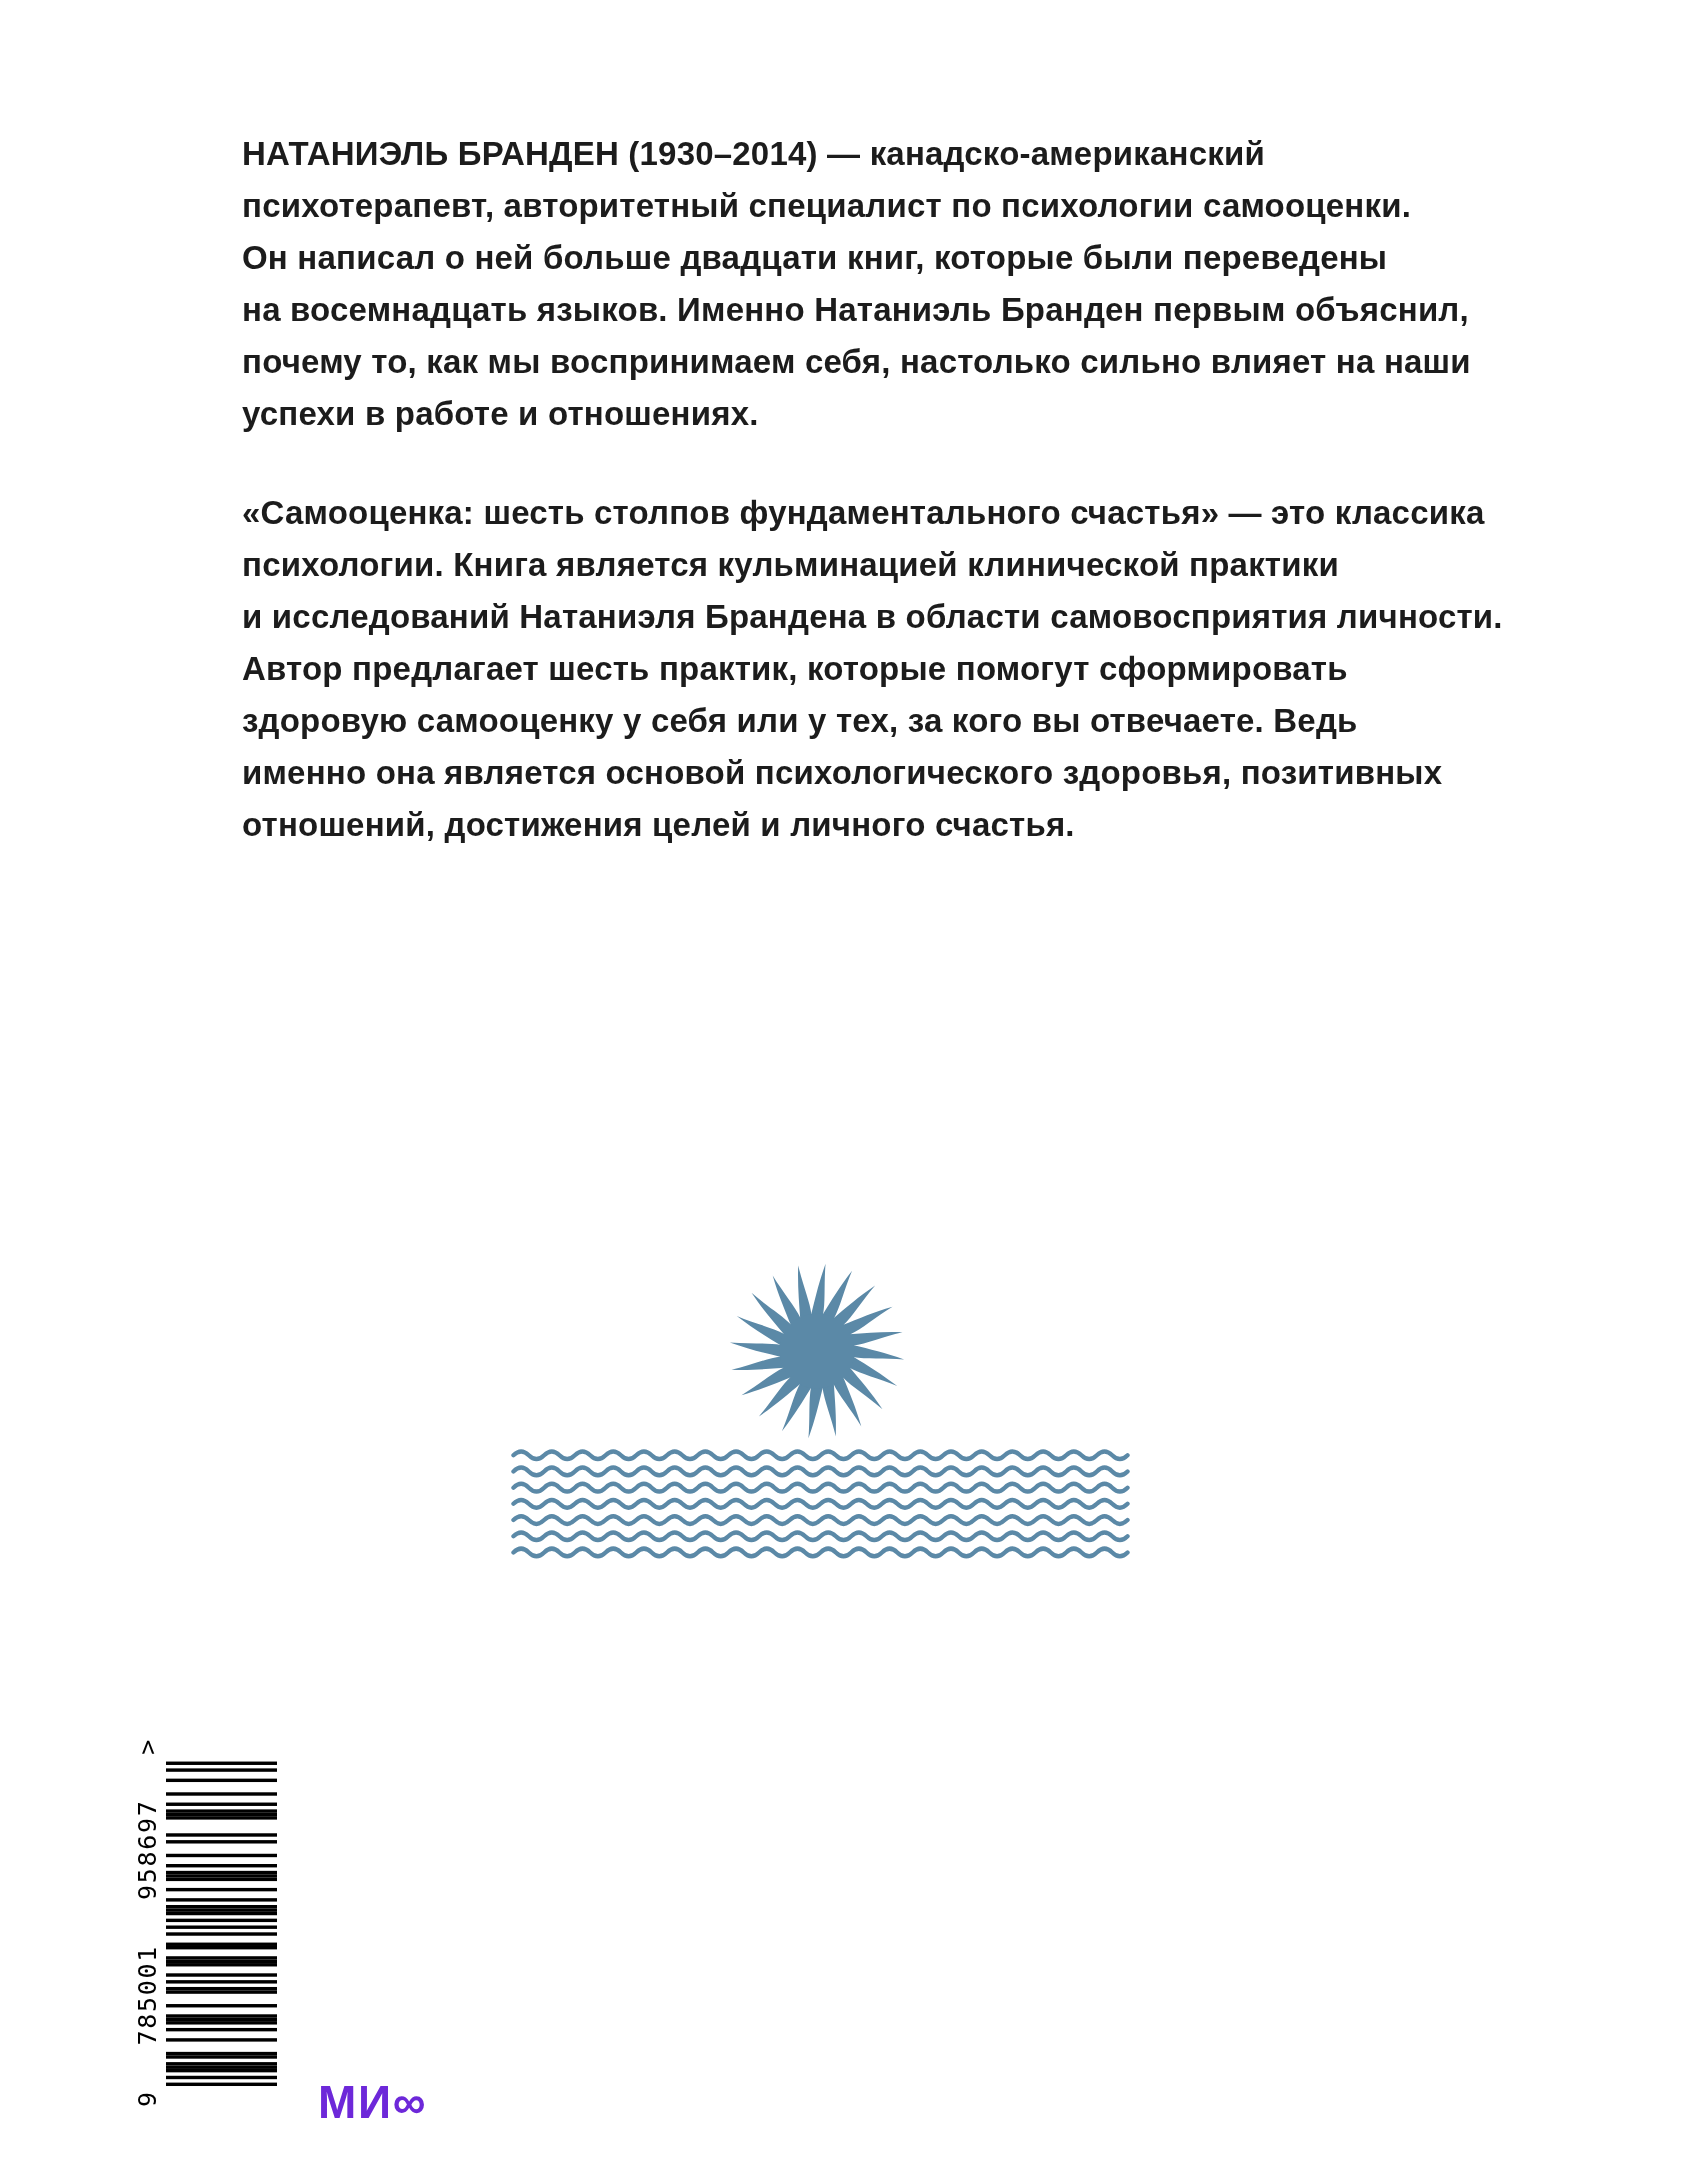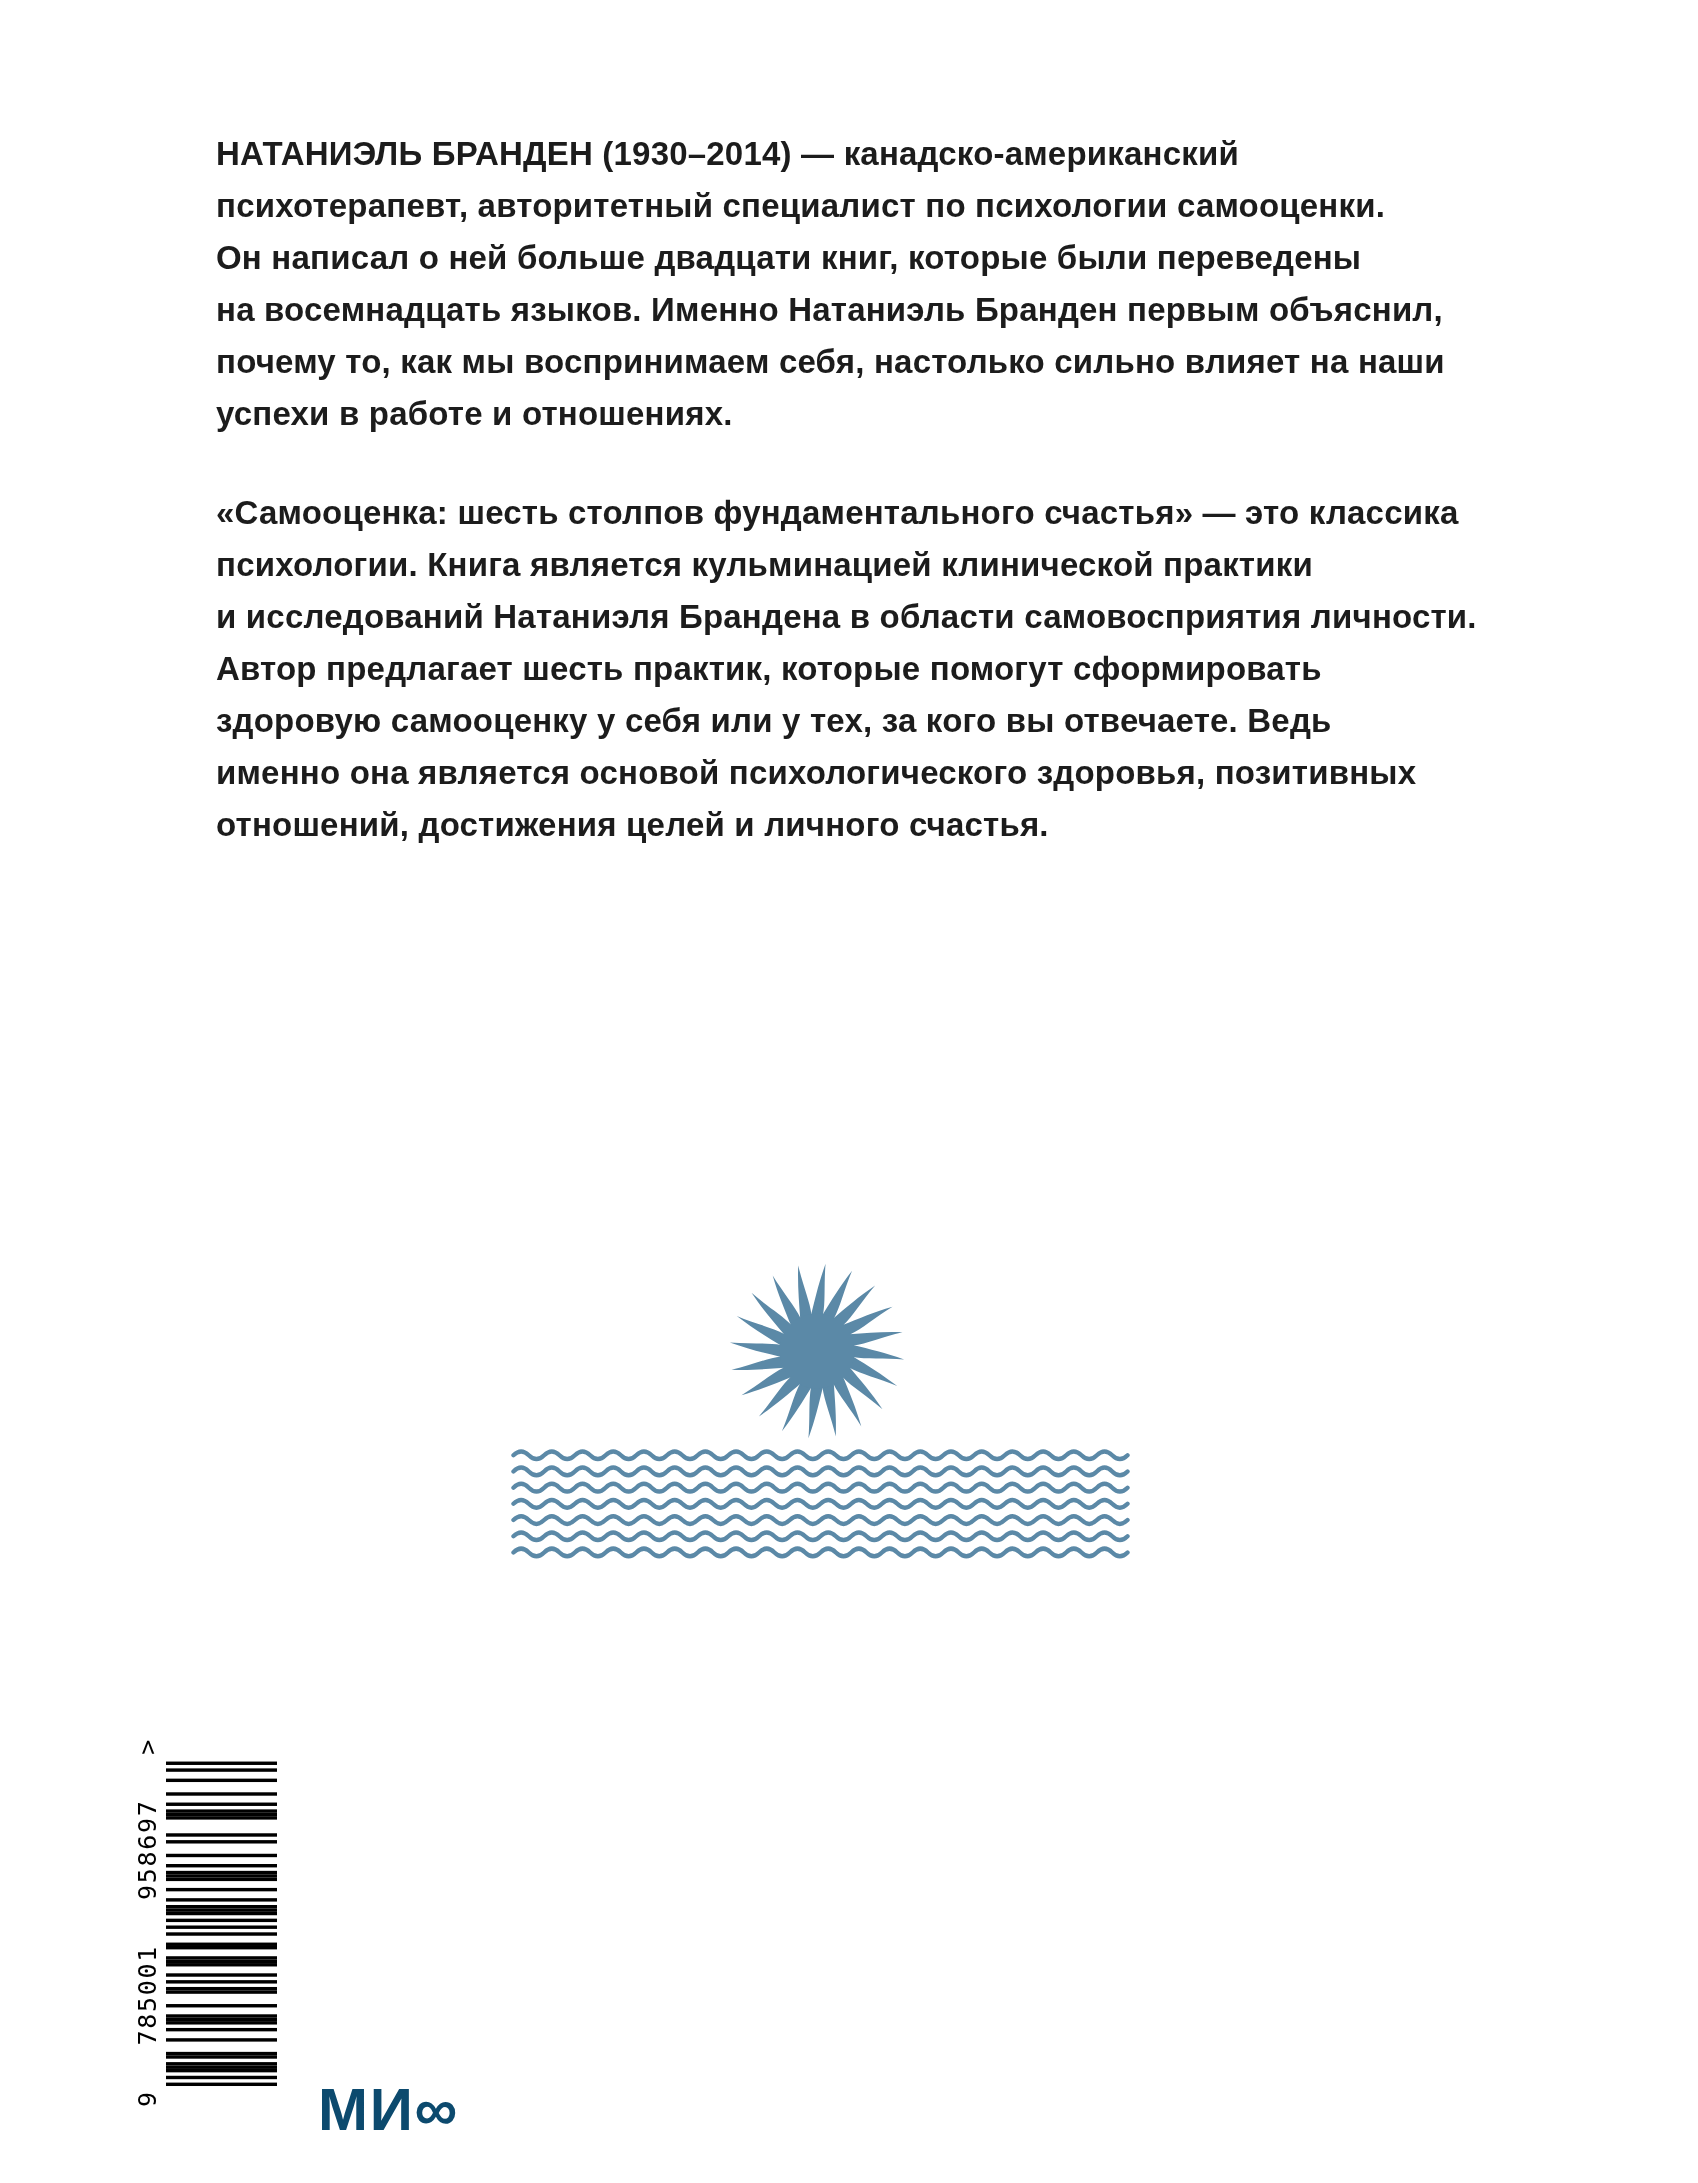--- a/index.html
+++ b/index.html
@@ -7,21 +7,21 @@
     width:1698px;height:2184px;
     background:#ffffff;
     font-family:"Liberation Sans", sans-serif;
     position:relative;
     overflow:hidden;
   }
   .page{position:absolute;inset:0;background:#ffffff;}
 
   .text-block{
     position:absolute;
-    left:216px;top:128px;width:1301px;
+    left:242px;top:128px;width:1301px;
     color:#1c1c1c;
     font-size:33px;
     line-height:52px;
     font-weight:600;
     letter-spacing:0.2px;
   }
   .para{
     margin:0 0 47px 0;
     white-space:pre-line;
   }
@@ -58,23 +58,23 @@
     font-family:"DejaVu Sans Mono", monospace;
     font-size:25px;
     color:#000;
     letter-spacing:1.7px;
   }
   #barcode-bars{display:block;}
 
   .publisher-logo{
     position:absolute;
     left:318px;top:2075px;
-    font-size:60px;
+    font-size:46px;
     font-weight:bold;
-    color:#0c4a6e;
+    color:#6d28d9;
     letter-spacing:1.7px;
   }
 </style>
 </head>
 <body>
 
 <div class="page">
 
   <div class="text-block" style="color: rgb(28, 28, 28);">
     <p class="para">НАТАНИЭЛЬ БРАНДЕН (1930–2014) — канадско-американский

